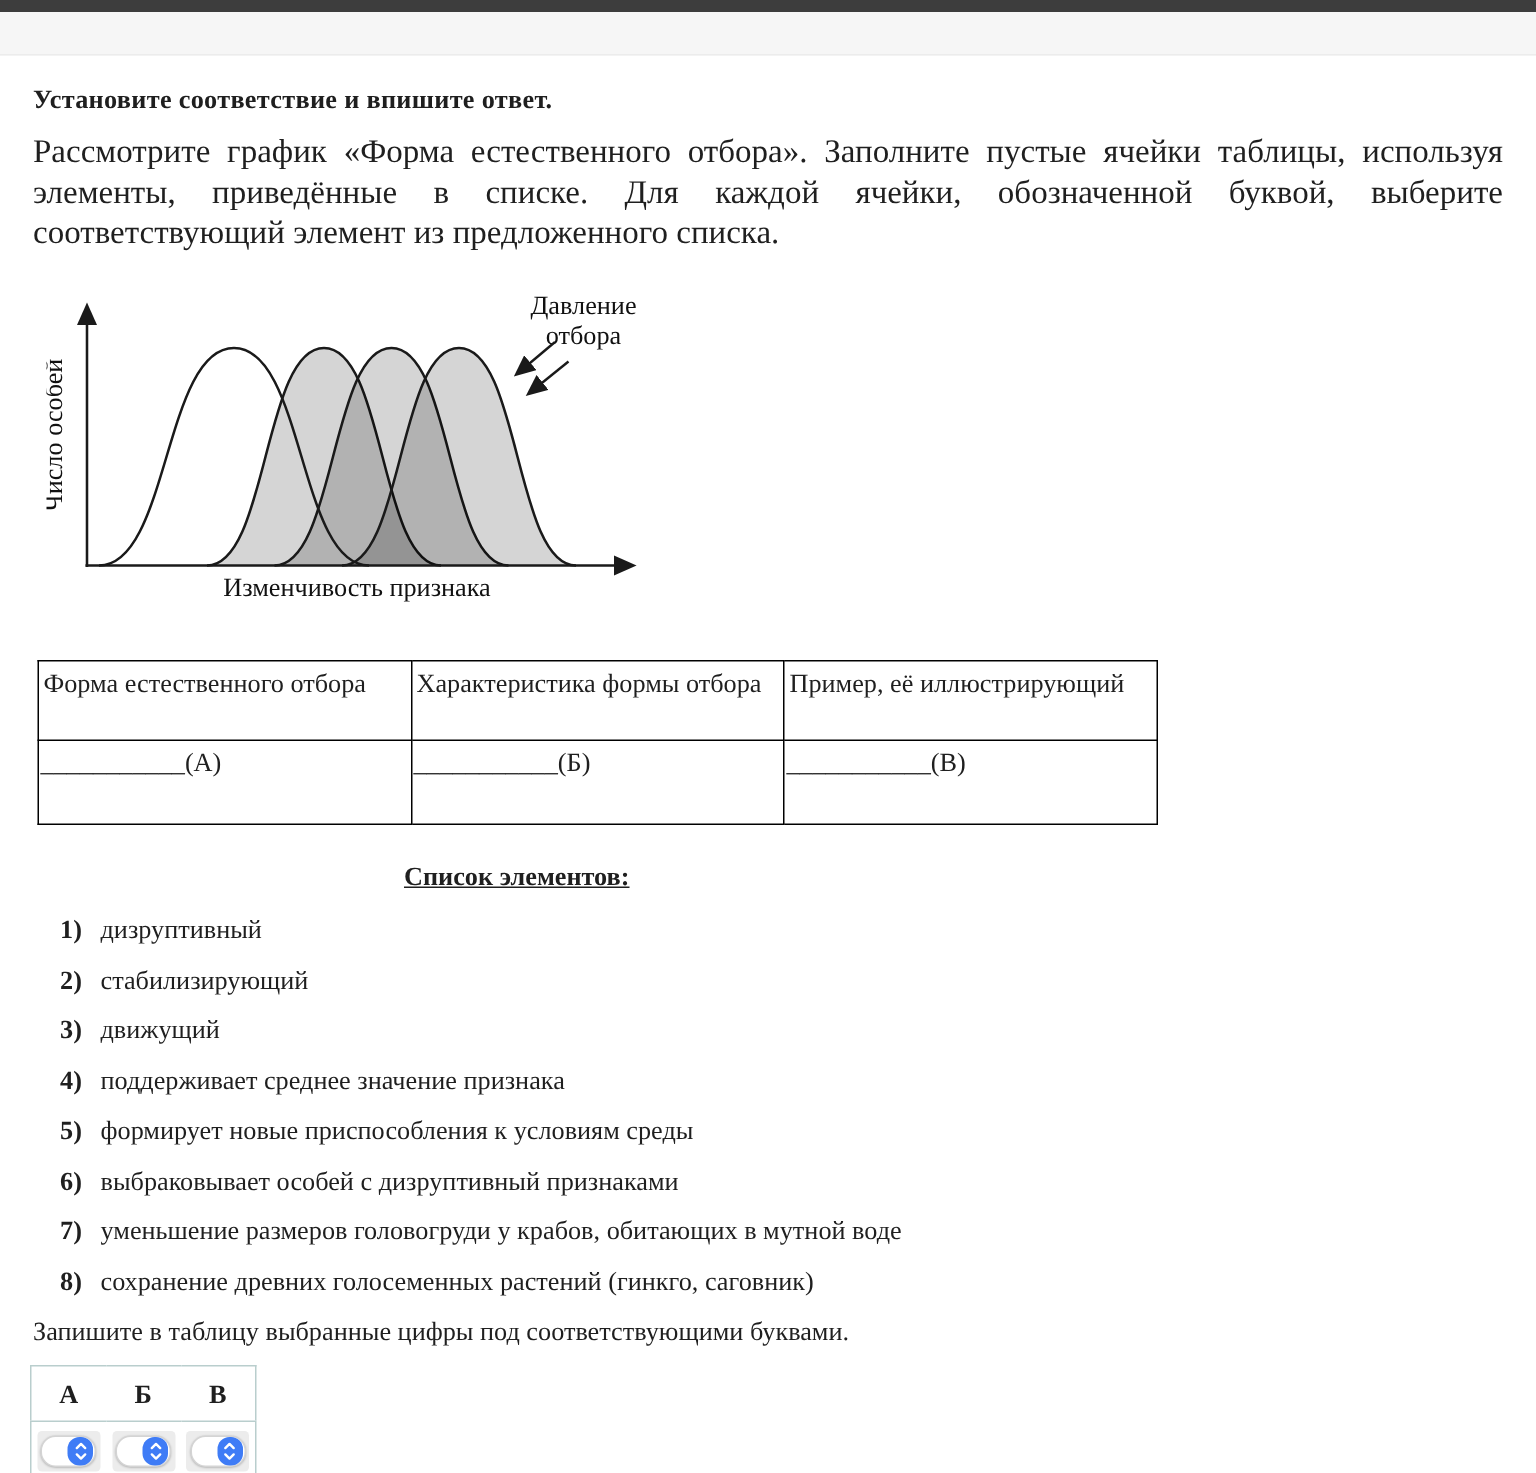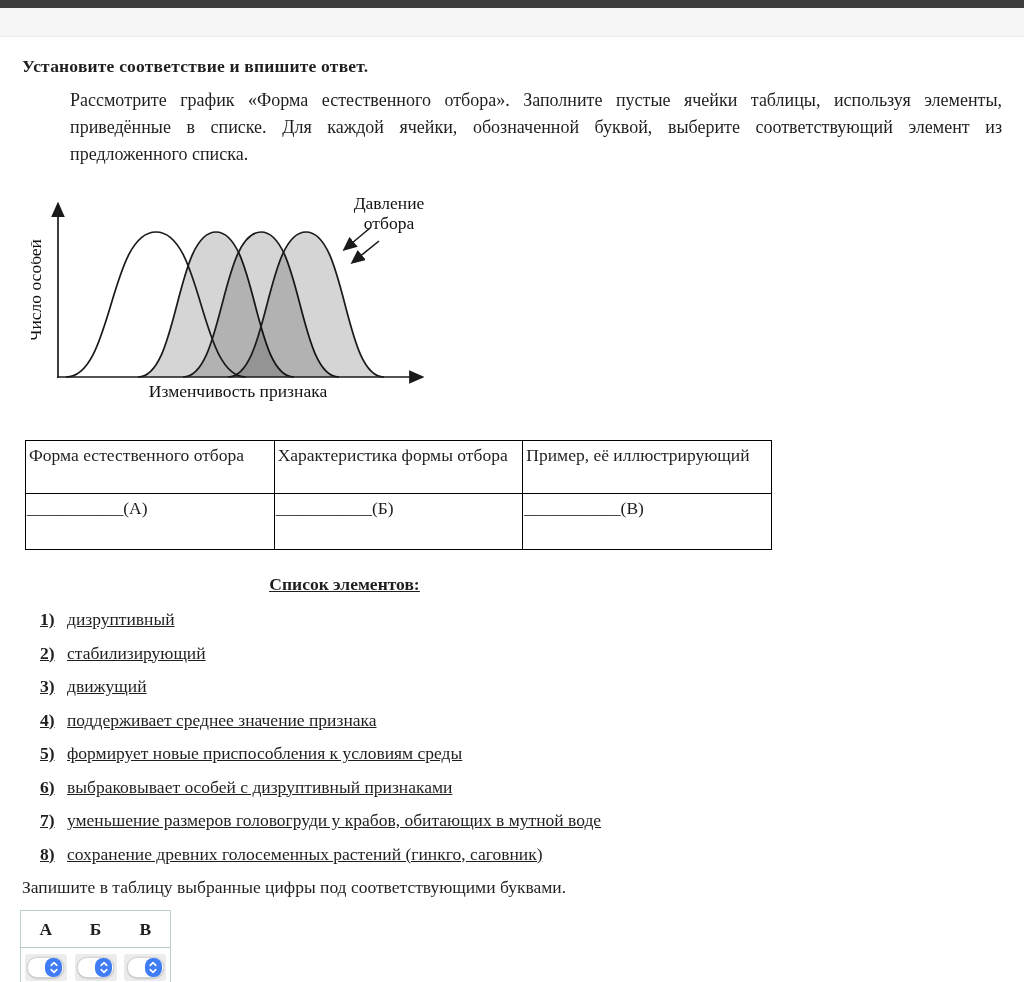--- a/index.html
+++ b/index.html
@@ -17,25 +17,24 @@
   .content { padding: 0 22px; }
 
   .task-heading {
     margin-top: 19px;
     font-size: 17.5px;
     font-weight: bold;
     letter-spacing: 0.2px;
   }
   .task-instructions {
     margin-top: 10px;
-    font-size: 18px;
+    font-size: 22px;
     line-height: 27px;
     text-align: justify;
     max-width: 982px;
-    margin-left: 48px;
   }
 
   
   .chart-wrap { margin-top: 17px; margin-left: 9px; }
   .chart-wrap svg { display: block; }
   .axis-label { font-family: "Liberation Serif", serif; font-size: 17.5px; fill: #111; }
   .pressure-label { font-family: "Liberation Serif", serif; font-size: 17.5px; fill: #111; }
   .curve-stroke { stroke: #1a1a1a; stroke-width: 1.7; }
 
   
@@ -53,21 +52,21 @@
     vertical-align: top;
     text-align: justify;
     padding: 2px 3px 4px 3px;
     line-height: 25px;
     overflow: hidden;
   }
   table.matching th { height: 53px; }
   table.matching td { height: 56px; padding-left: 1px; text-align: left; }
 
   
-  .list-block { width: 645px; margin-top: 24px; text-decoration: underline; }
+  .list-block { width: 645px; margin-top: 24px; }
   .list-title {
     text-align: center;
     font-size: 17.5px;
     font-weight: bold;
     text-decoration: underline;
   }
   .elements { list-style: none; margin-top: 14px; }
   .elements li {
     display: flex;
     font-size: 17.5px;

